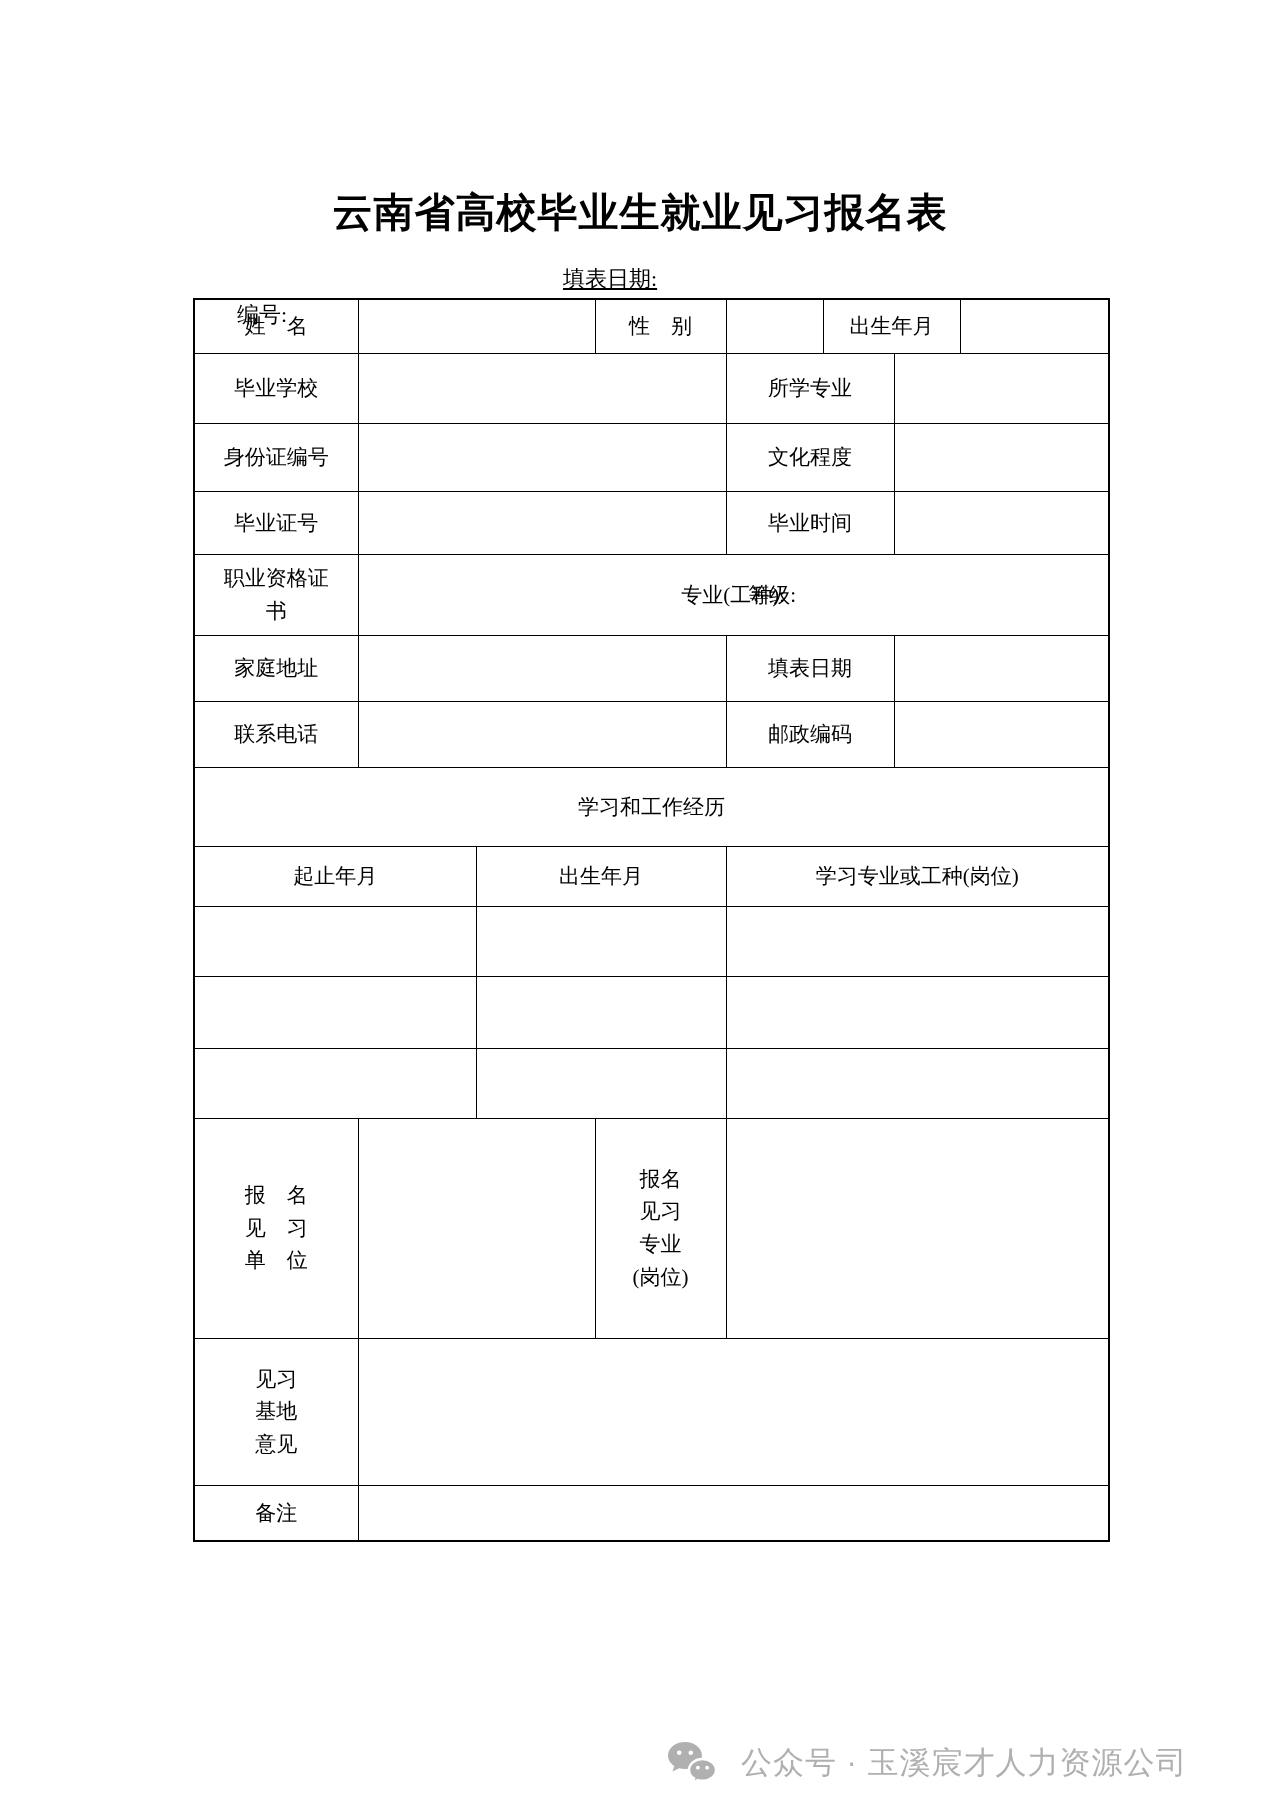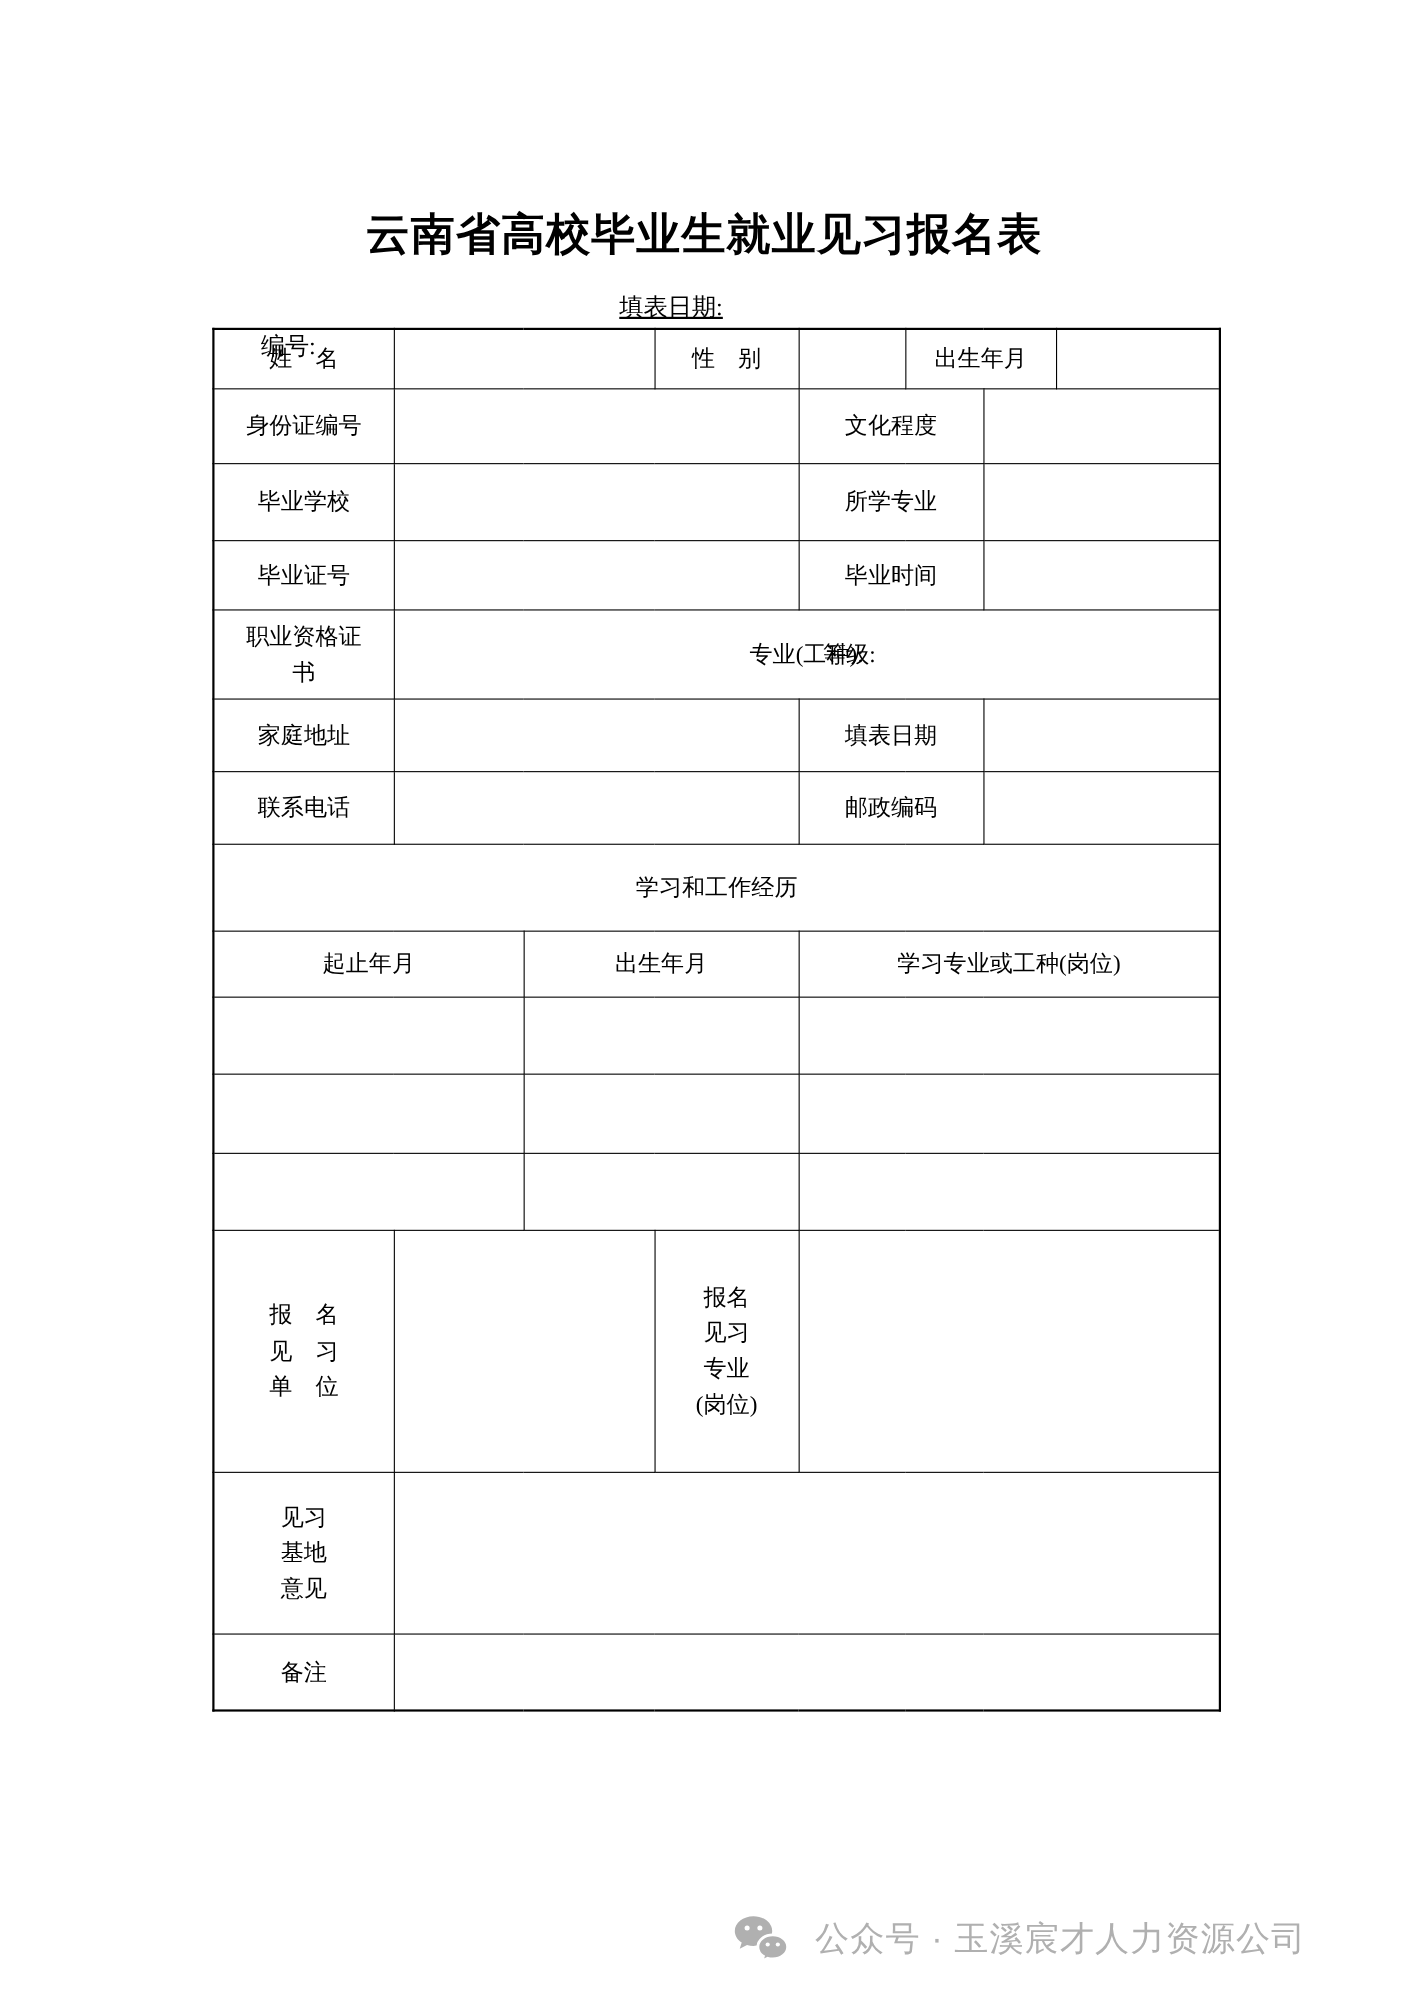--- a/index.html
+++ b/index.html
@@ -82,31 +82,31 @@
   <tbody>
       <tr style="height:54px">
     <td>姓　名</td>
     <td colspan="2"></td>
     <td>性　别</td>
     <td></td>
     <td colspan="2">出生年月</td>
     <td></td>
   </tr>
 
+  <tr style="height:70px">
+    <td>毕业学校</td>
+    <td colspan="3"></td>
+    <td colspan="2">所学专业</td>
+    <td colspan="2"></td>
+  </tr>
+
   <tr style="height:68px">
     <td>身份证编号</td>
     <td colspan="3"></td>
     <td colspan="2">文化程度</td>
-    <td colspan="2"></td>
-  </tr>
-
-  <tr style="height:70px">
-    <td>毕业学校</td>
-    <td colspan="3"></td>
-    <td colspan="2">所学专业</td>
     <td colspan="2"></td>
   </tr>
 
   <tr style="height:63px">
     <td>毕业证号</td>
     <td colspan="3"></td>
     <td colspan="2">毕业时间</td>
     <td colspan="2"></td>
   </tr>
 
@@ -171,21 +171,21 @@
     <td colspan="4"></td>
   </tr>
 
   <tr style="height:147px">
     <td class="ml">见习
 基地
 意见</td>
     <td colspan="7"></td>
   </tr>
 
-  <tr style="height:70px">
+  <tr style="height:56px">
     <td>备注</td>
     <td colspan="7"></td>
   </tr>
 </tbody>
   </table>
 
 <div class="footer">
   <svg class="wechat-icon" width="50" height="44" viewBox="0 0 50 44">
     <g>
       <path fill="#b0b0b0" d="M18,1 C27.4,1 35,7.0 35,14.5 C35,22.0 27.4,28 18,28 C15.9,28 13.9,27.7 12.1,27.2 L5.5,30.6 L7.3,24.9 C3.4,22.5 1,18.7 1,14.5 C1,7.0 8.6,1 18,1 Z"></path>

